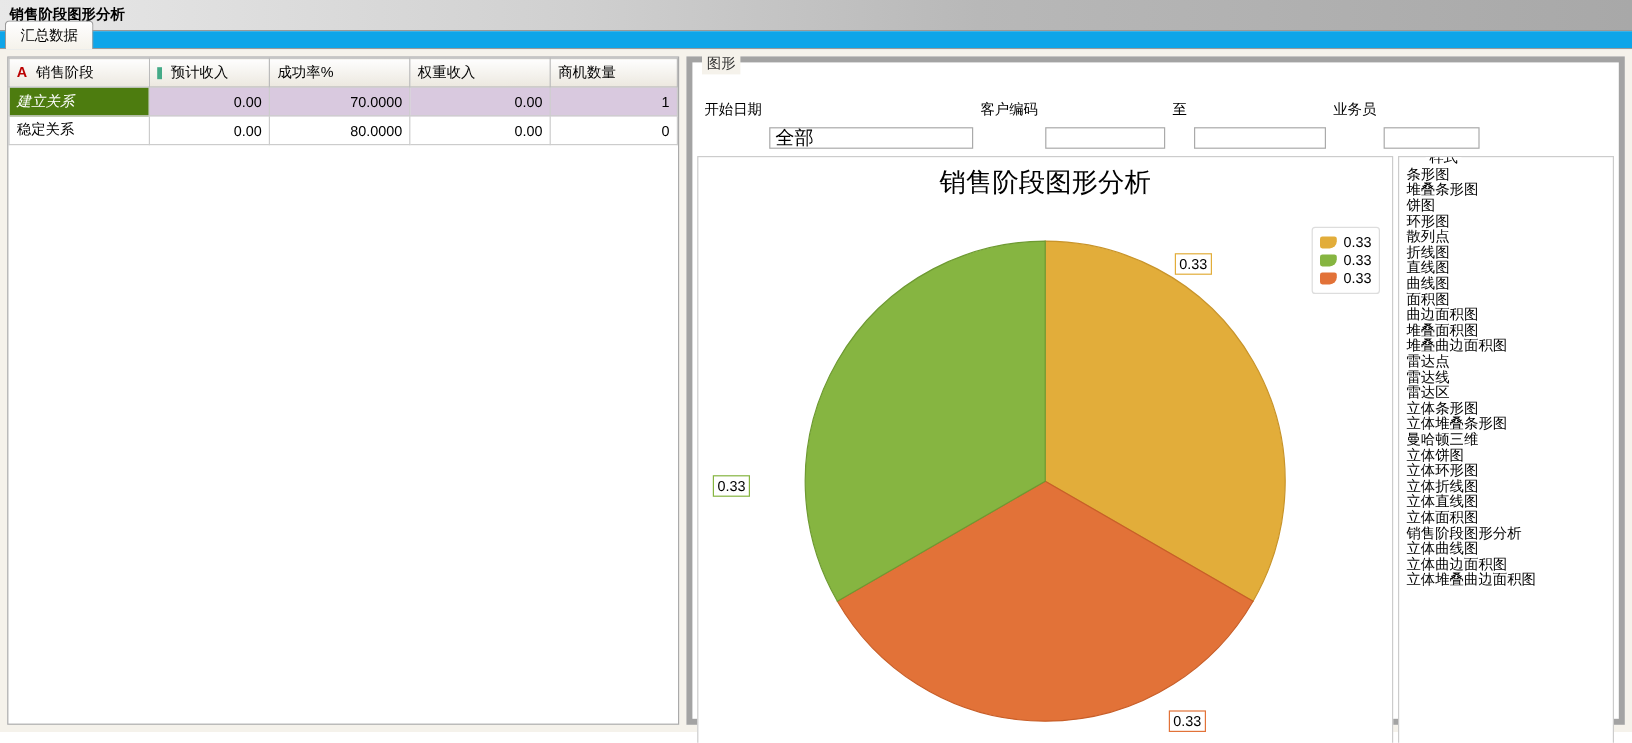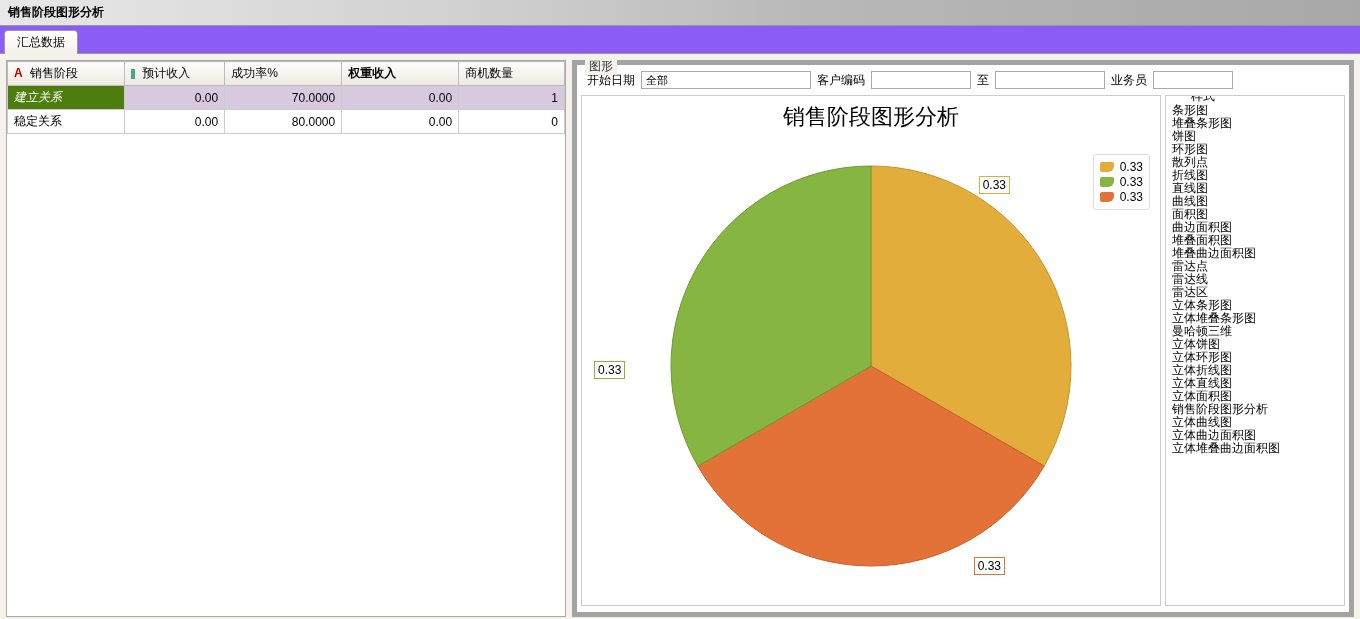--- a/index.html
+++ b/index.html
@@ -10,22 +10,22 @@
       background: linear-gradient(to right, #e8e8e8 0%, #d0d0d0 35%, #b8b8b8 60%, #a8a8a8 100%);
       border-bottom: 1px solid #999;
       padding-left: 8px;
       display: flex;
       align-items: center;
       font-weight: bold;
       font-size: 14px;
     }
 
     .tabs-bar {
-      height: 28px;
-      background: #8b5cf6;
+      height: 15px;
+      background: #0ea5e9;
       border-bottom: 1px solid #999;
       display: flex;
       align-items: flex-end;
       padding-left: 4px;
     }
     .tab {
       background: linear-gradient(to bottom, #fff, #f5f2eb);
       border: 1px solid #999;
       border-bottom: none;
       border-top-left-radius: 4px;
@@ -99,21 +99,22 @@
       align-items: center;
       gap: 6px;
       padding: 6px 10px;
       font-size: 12px;
     }
     .filter-row label { white-space: nowrap; }
     .filter-row input {
       border: 1px solid #aaa;
       height: 18px;
       padding: 0 4px;
-      font-size: 11px;
+      font-size: 16px;
+      margin-top: 48px;
     }
     .in-start { width: 170px; }
     .in-cust  { width: 100px; }
     .in-to    { width: 110px; }
     .in-sales { width: 80px; }
 
     .right-body {
       display: flex;
       height: calc(100% - 32px);
       gap: 4px;
@@ -198,21 +199,21 @@
         <tr>
           <th style="width:105px;">
             <span class="a-icon">A</span>
             <span>销售阶段</span>
           </th>
           <th style="width:90px;">
             <span class="bar-icon"></span>
             <span>预计收入</span>
           </th>
           <th style="width:105px;">成功率%</th>
-          <th style="width:105px;font-weight:bold;">权重收入</th>
+          <th style="width:105px;">权重收入</th>
           <th style="width:95px;">商机数量</th>
         </tr>
       </thead>
       <tbody>
         <tr class="selected">
           <td>建立关系</td>
           <td>0.00</td>
           <td>70.0000</td>
           <td>0.00</td>
           <td>1</td>

